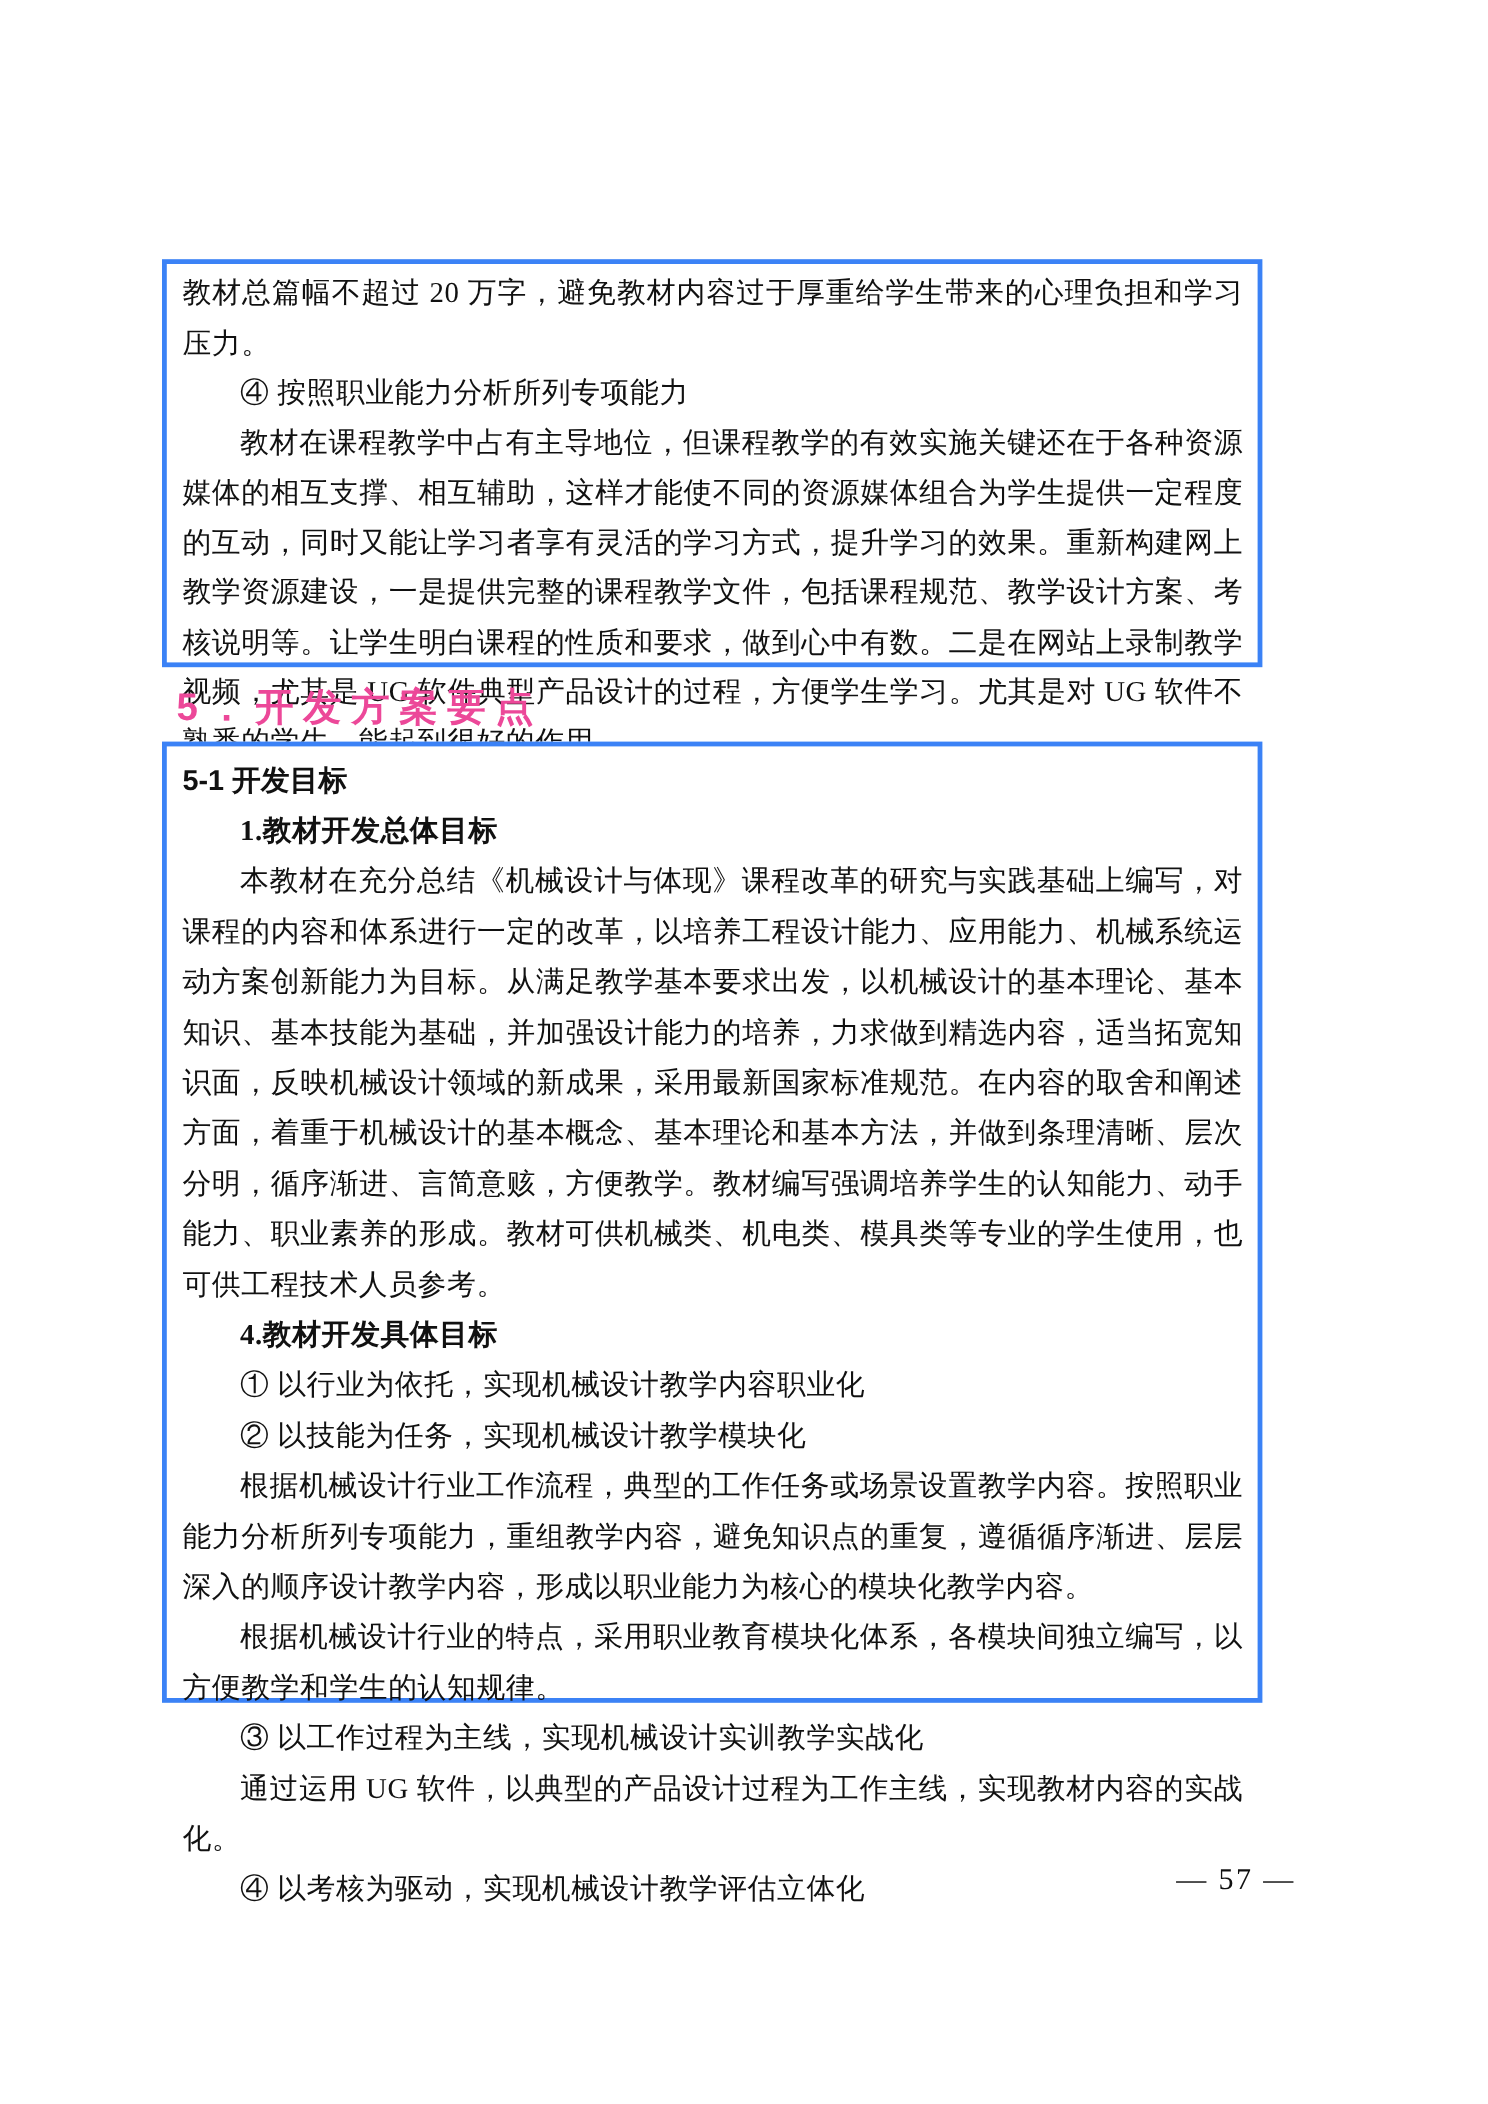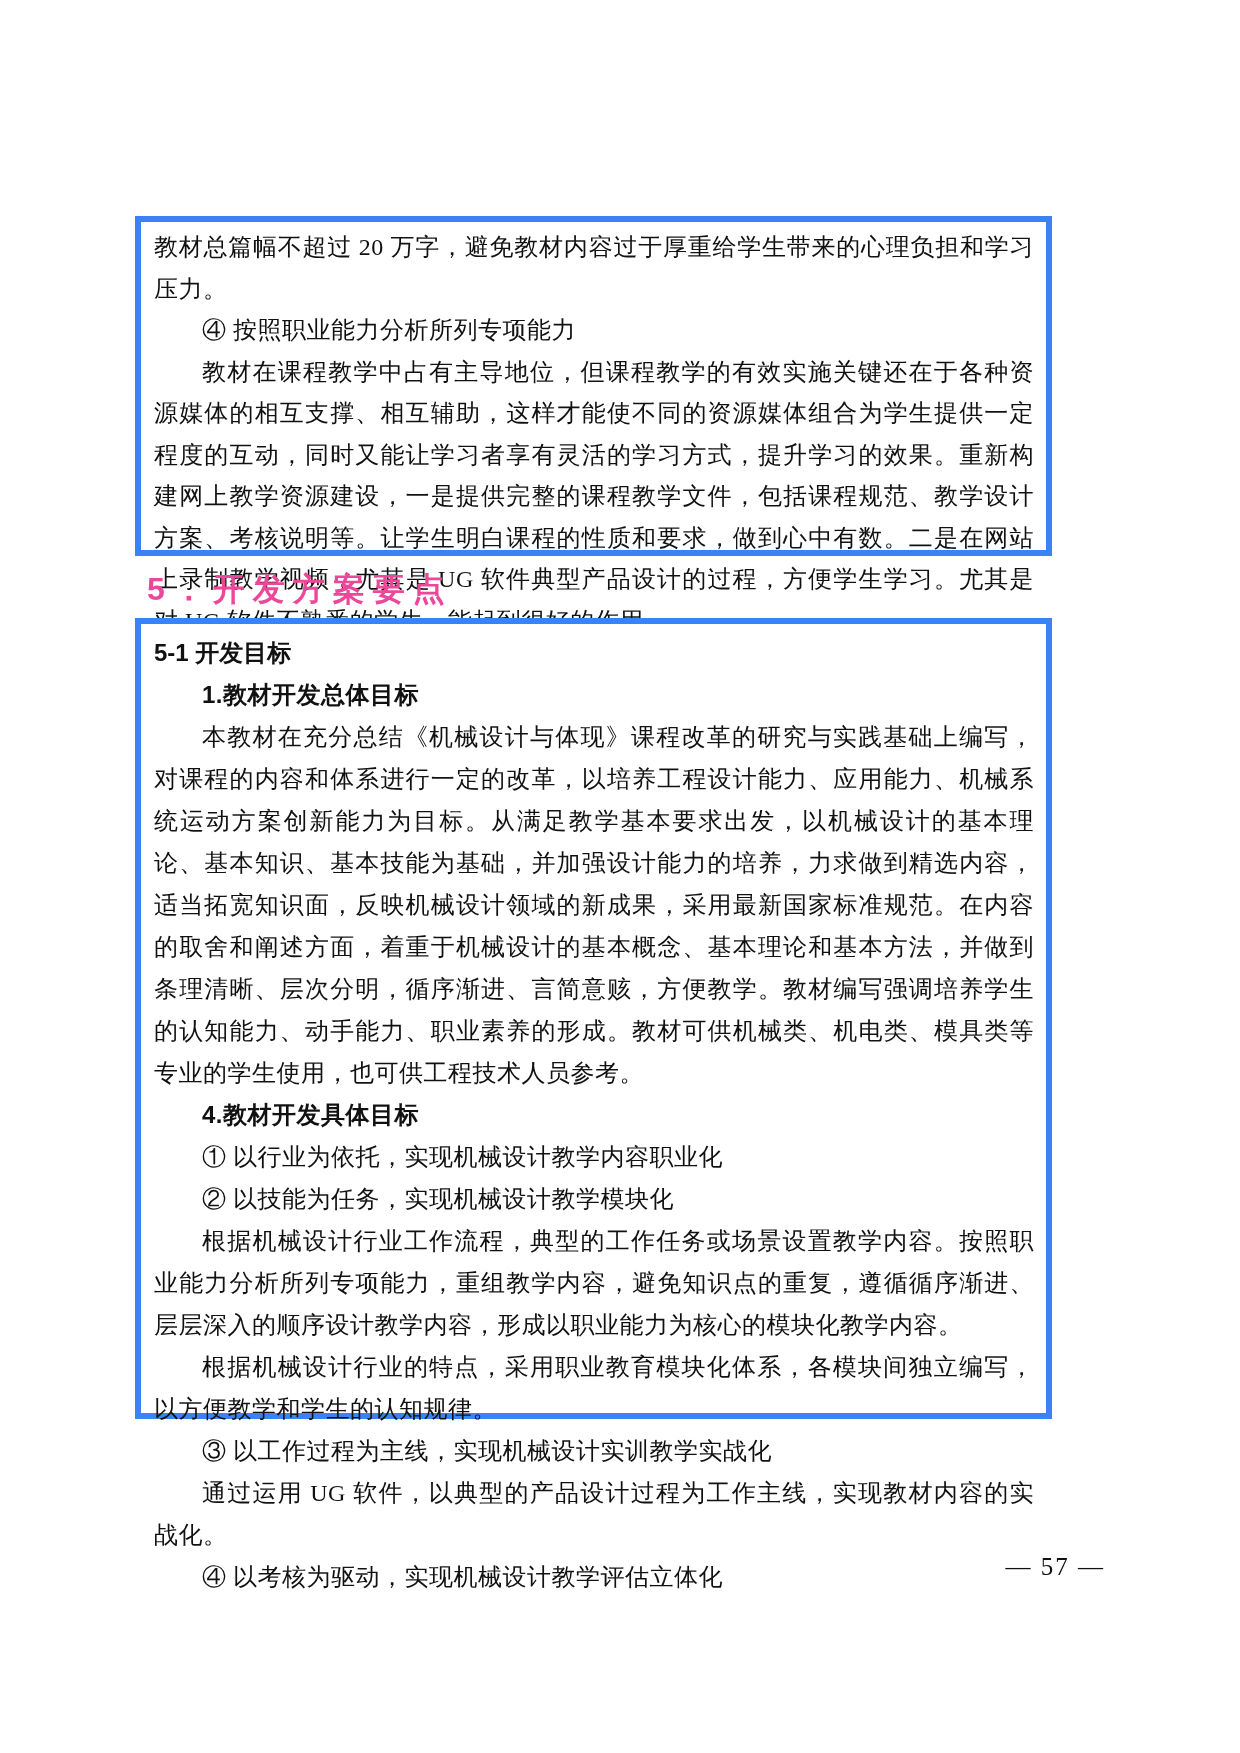--- a/index.html
+++ b/index.html
@@ -9,42 +9,42 @@
     height: 1753px;
     margin: 0 auto;
     background: #ffffff;
     color: #111111;
     font-family: "Liberation Serif", "DejaVu Serif", serif;
     overflow: hidden;
   }
   .box {
     position: absolute;
     box-sizing: border-box;
-    border: 6px solid #3b82f6;
+    border: 4px solid #3b82f6;
     background: #ffffff;
   }
   #box1 {
     left: 135px; top: 216px; width: 917px; height: 340px;
     padding: 5px 12px 0 13px;
   }
   #box2 {
     left: 135px; top: 618px; width: 917px; height: 801px;
     padding: 8px 12px 0 13px;
   }
   .body-text p {
     margin: 0;
     font-size: 24px;
     line-height: 42px;
     text-align: justify;
     letter-spacing: 0.5px;
   }
   #box1 .body-text p { line-height: 41.5px; }
   .ind { text-indent: 2em; }
   .subhead {
-    font-family: Liberation Sans, sans-serif;
+    font-family: Liberation Serif, serif;
     font-weight: bold;
   }
   #section-heading {
     position: absolute;
     left: 147px; top: 568px;
     font-size: 32px;
     font-weight: bold;
     font-family: "Liberation Sans", "DejaVu Sans", sans-serif;
     letter-spacing: 8px;
     color: #ec4899;
@@ -54,21 +54,21 @@
     font-family: "Liberation Sans", "DejaVu Sans", sans-serif;
     font-weight: bold;
     font-size: 24px;
     line-height: 42px;
     margin: 0;
   }
   #page-number {
     position: absolute;
     left: 955px; top: 1553px;
     width: 150px;
-    text-align: right;
+    text-align: center;
     font-size: 25px;
     letter-spacing: 2px;
     color: #111111;
     font-family: "Liberation Serif", "DejaVu Serif", serif;
   }
 </style>
 </head>
 <body>
 
 <div class="page">

